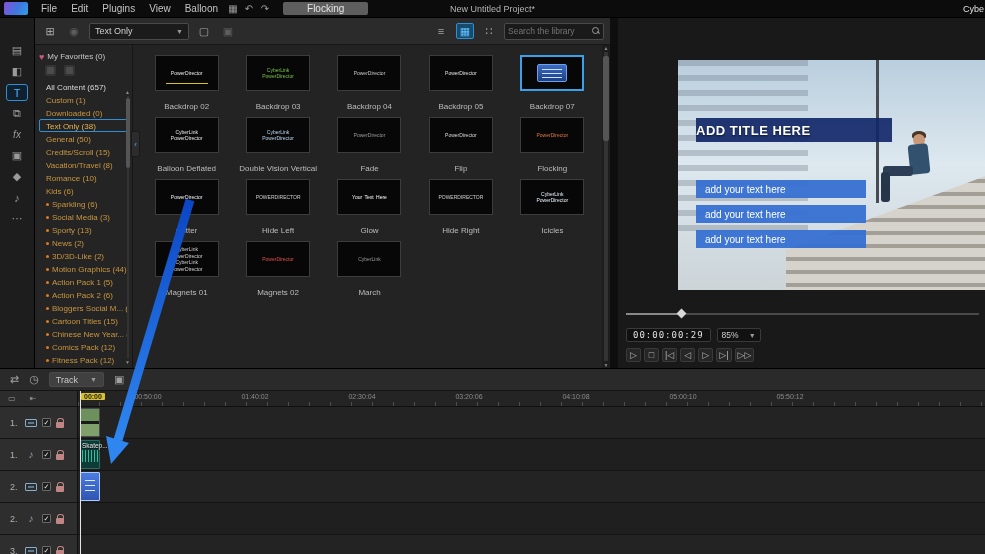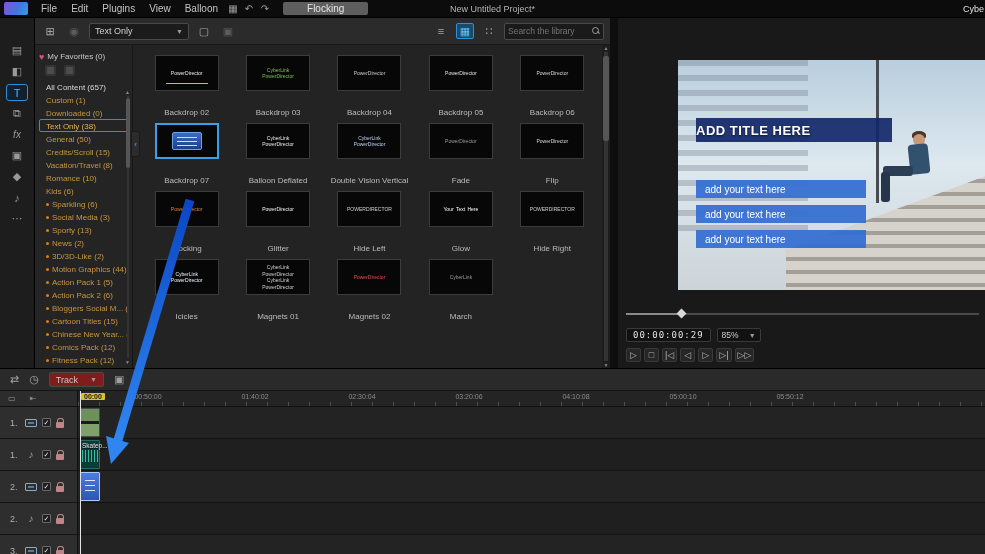--- a/index.html
+++ b/index.html
@@ -65,21 +65,21 @@
   .grid-wrap{flex:1;position:relative;overflow:hidden}
   .grid{display:grid;grid-template-columns:repeat(5,1fr);padding:10px 12px 0 8px;row-gap:6px}
   .tile{display:flex;flex-direction:column;align-items:center}
   .thumb{width:64px;height:36px;background:#070707;border:1px solid #3c3c3c;display:flex;align-items:center;justify-content:center;overflow:hidden;position:relative}
   .tile.selected .thumb{border:2px solid #3aa0e8}
   .thumb .ttext{font-size:5px;line-height:1.3;text-align:center;padding:1px 3px;word-spacing:1px}
   .thumb .accentbar{position:absolute;left:10px;right:10px;bottom:6px;height:1px}
   .thumb-panel{width:30px;height:18px;background:linear-gradient(#3a6cc4,#1d3f84);border:1px solid #6fa0e8;border-radius:2px;position:relative}
   .thumb-panel::before{content:"";position:absolute;left:4px;right:4px;top:4px;height:10px;
     background:repeating-linear-gradient(180deg,#cfe0ff 0 1px,transparent 1px 4px)}
-  .tile-label{font-size:8px;color:#bcbcbc;margin-top:17px;max-width:86px;white-space:nowrap;overflow:hidden;text-overflow:ellipsis}
+  .tile-label{font-size:8px;color:#bcbcbc;margin-top:11px;max-width:86px;white-space:nowrap;overflow:hidden;text-overflow:ellipsis}
   .grid-scroll{position:absolute;right:0;top:0;bottom:0;width:8px;background:#1d1d1d;display:flex;flex-direction:column;align-items:center}
   .grid-scroll .scr-track{width:4px}
   .grid-scroll .scr-thumb{width:6px;left:-1px}
 
   
   .vdivider{width:8px;background:#0e0e0e}
 
   
   .preview{flex:1;background:#191919;position:relative;overflow:hidden}
   .video{position:absolute;left:60px;top:42px;width:360px;height:230px;overflow:hidden;
@@ -108,21 +108,21 @@
   .timecode{height:14px;background:#111;border:1px solid #3a3a3a;border-radius:2px;padding:0 6px;
     font-family:"DejaVu Sans Mono",monospace;font-size:9px;color:#e0e0e0;display:flex;align-items:center;letter-spacing:1px}
   .zoom-dd{height:14px;background:#111;border:1px solid #3a3a3a;border-radius:2px;padding:0 4px;font-size:8.5px;color:#ccc;display:flex;align-items:center;gap:4px}
   .transport{position:absolute;left:8px;top:330px;display:flex;gap:3px}
   .tr-btn{min-width:15px;height:14px;display:flex;align-items:center;justify-content:center;font-size:9px;color:#b8b8b8;background:#262626;border:1px solid #3a3a3a;border-radius:2px;padding:0 2px}
 
   
   .timeline{height:186px;background:#1c1c1c;border-top:1px solid #000;position:relative}
   .tl-toolbar{height:22px;background:#2a2a2a;border-bottom:1px solid #141414;display:flex;align-items:center;gap:10px;padding:0 10px}
   .tl-icon{color:#a0a0a0;font-size:11px}
-  .tl-dd{height:15px;background:#7f1d1d;border:1px solid #4a4a4a;border-radius:2px;display:flex;align-items:center;gap:6px;padding:0 6px;font-size:9px;color:#c8c8c8}
+  .tl-dd{height:15px;background:#404040;border:1px solid #4a4a4a;border-radius:2px;display:flex;align-items:center;gap:6px;padding:0 6px;font-size:9px;color:#c8c8c8}
   .ruler{height:16px;background:#242424;border-bottom:1px solid #101010;position:relative;display:flex}
   .ruler-head{width:78px;background:#2c2c2c;border-right:1px solid #101010;display:flex;align-items:center;gap:14px;padding-left:8px}
   .rh-icon{font-size:8px;color:#9a9a9a}
   .ruler-area{flex:1;position:relative}
   .ticks{position:absolute;left:0;right:0;bottom:0;height:4px;
     background:repeating-linear-gradient(90deg,#4e4e4e 0 1px,transparent 1px 21px)}
   .rlabel{position:absolute;top:2px;font-size:7px;color:#8c8c8c;transform:translateX(-50%)}
   .tracks{height:148px;overflow:hidden}
   .trow{height:32px;display:flex;border-bottom:1px solid #141414}
   .trow-head{width:78px;background:#2e2e2e;border-right:1px solid #101010;display:flex;align-items:center;gap:5px;padding-left:10px}
@@ -290,26 +290,20 @@
                   <div class="ttext" style="color: rgb(200, 200, 200);">PowerDirector</div>
                 </div>
                 <div class="tile-label">Backdrop 04</div>
               </div>
               <div class="tile">
                 <div class="thumb">
                   <div class="ttext" style="color: rgb(224, 224, 224);">PowerDirector</div>
                 </div>
                 <div class="tile-label">Backdrop 05</div>
               </div>
-              <div class="tile">
-                <div class="thumb">
-                  <div class="ttext" style="color: rgb(213, 213, 213);">PowerDirector</div>
-                </div>
-                <div class="tile-label">Backdrop 06</div>
-              </div>
               <div class="tile selected">
                 <div class="thumb">
                   <div class="thumb-panel"></div>
                 </div>
                 <div class="tile-label">Backdrop 07</div>
               </div>
               <div class="tile">
                 <div class="thumb">
                   <div class="ttext" style="color: rgb(232, 232, 232);">CyberLink PowerDirector</div>
                 </div>

